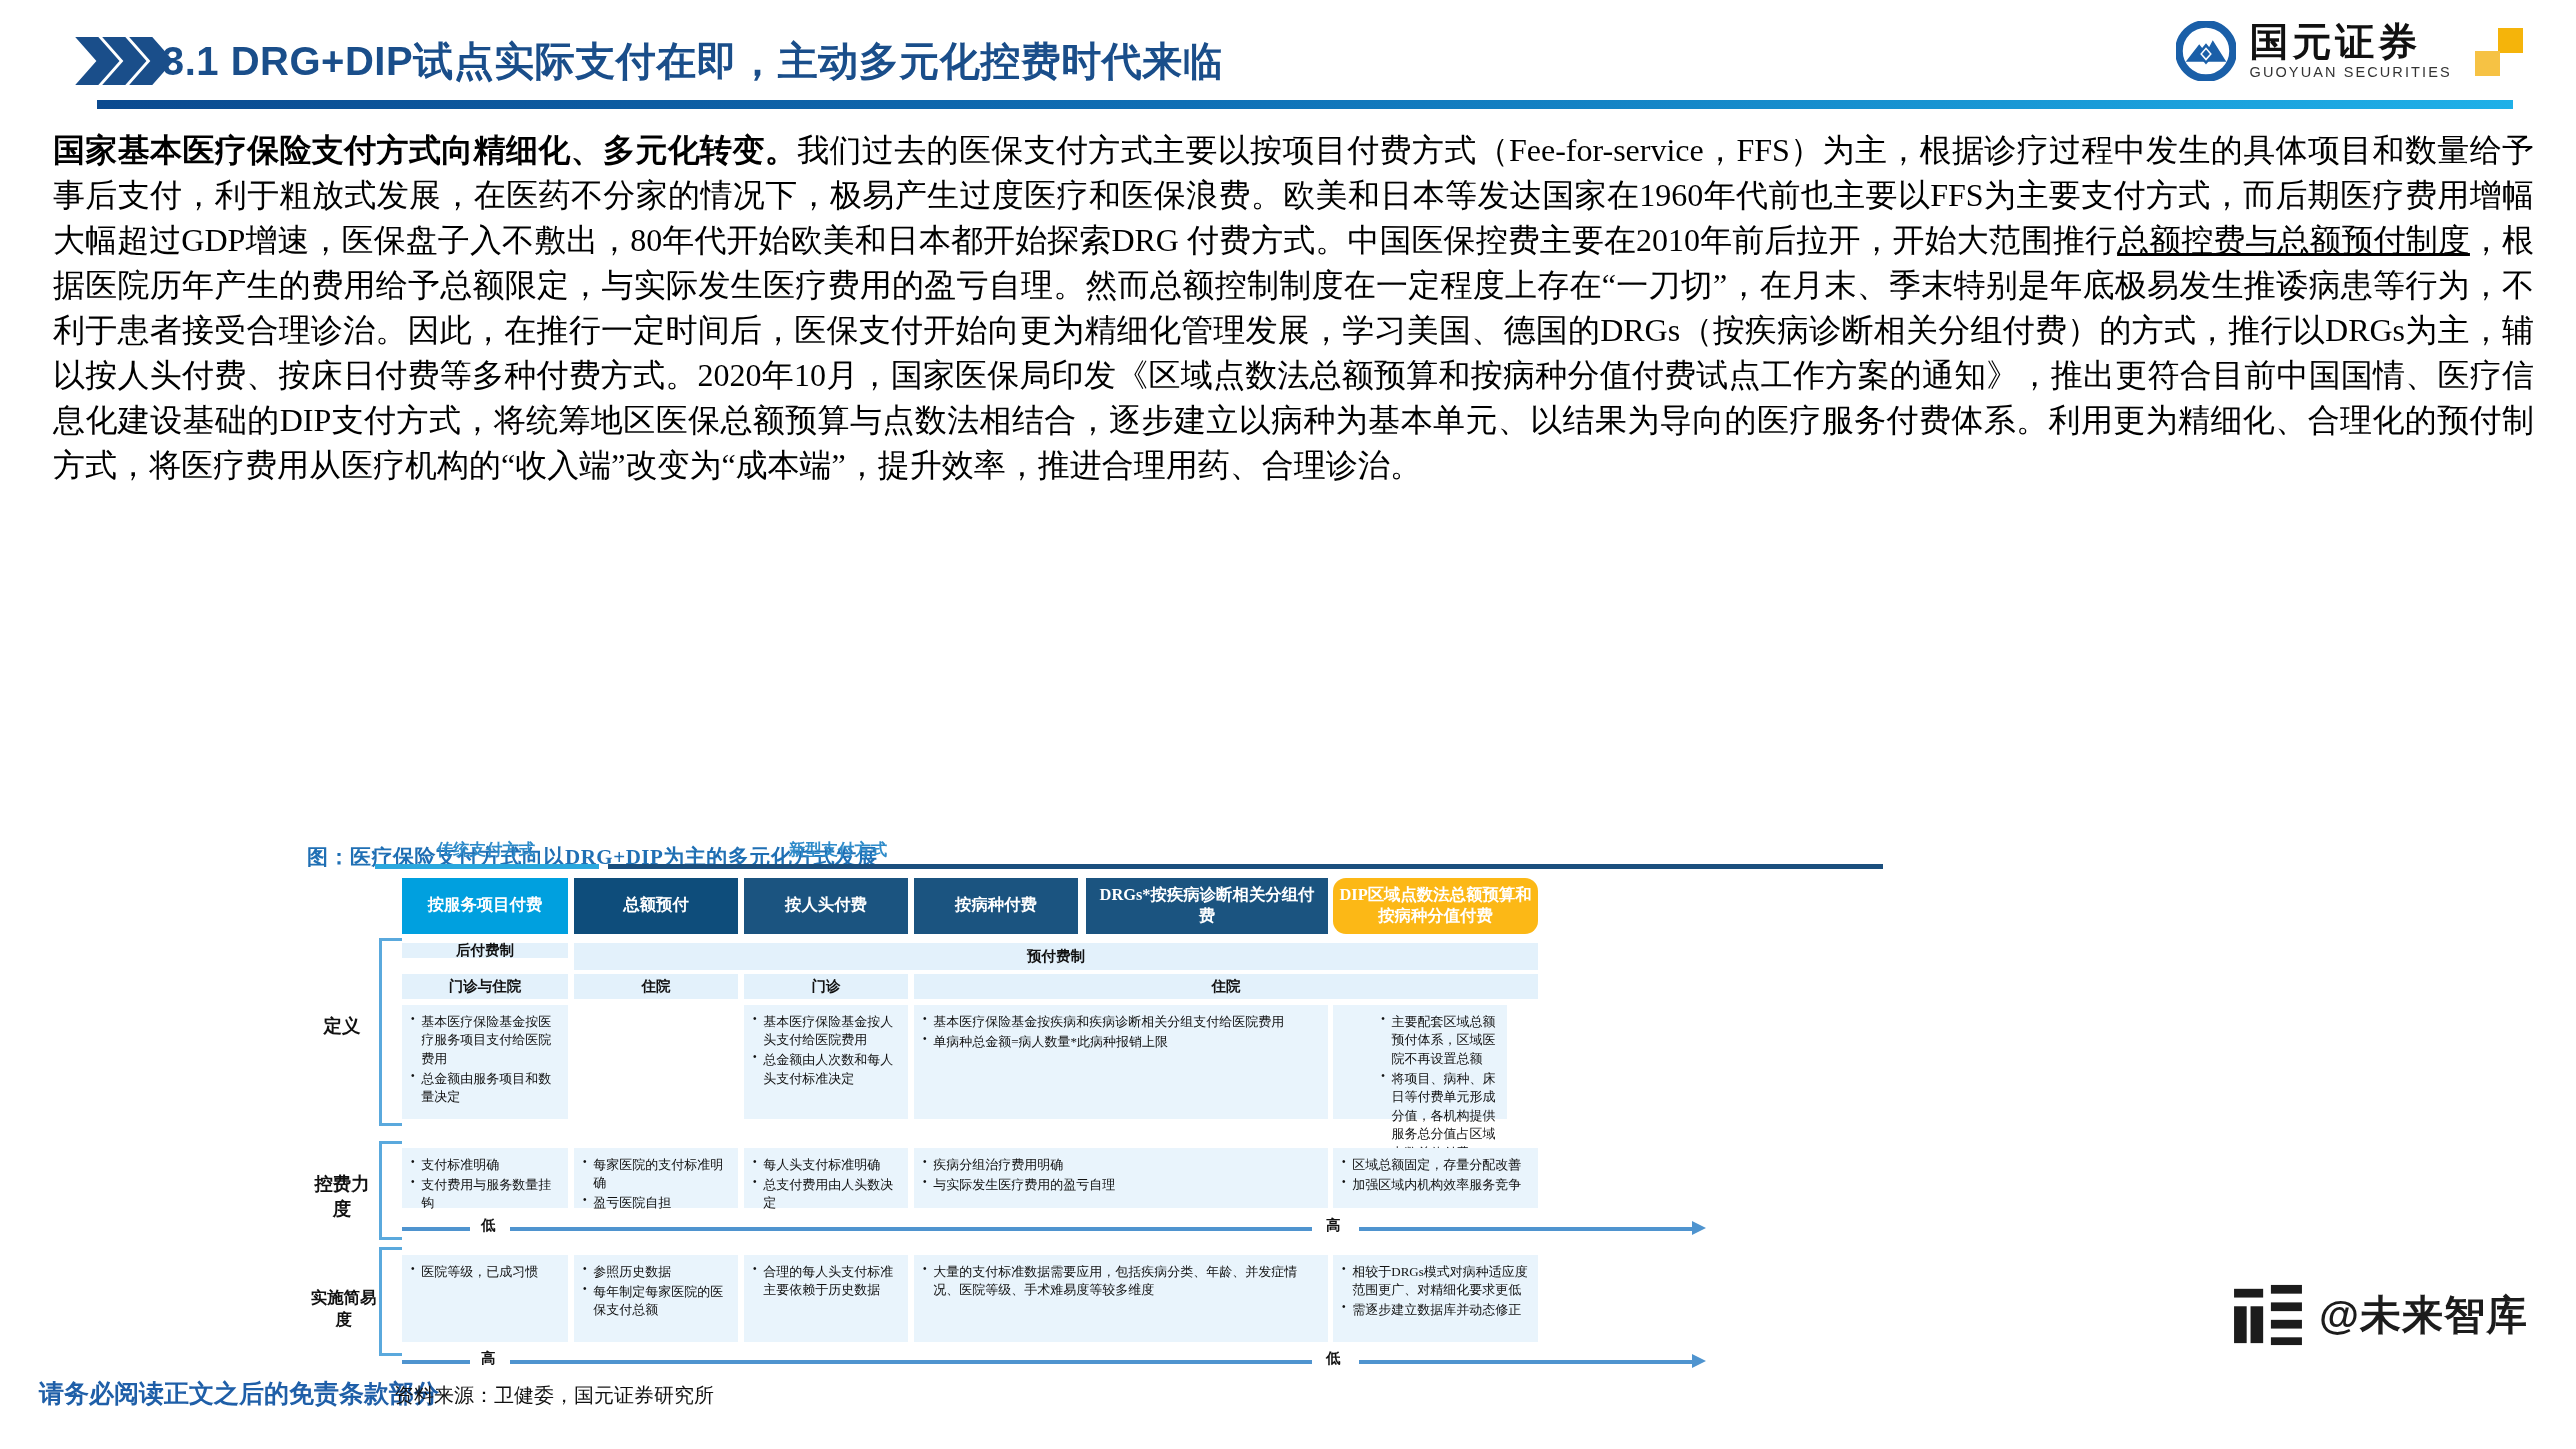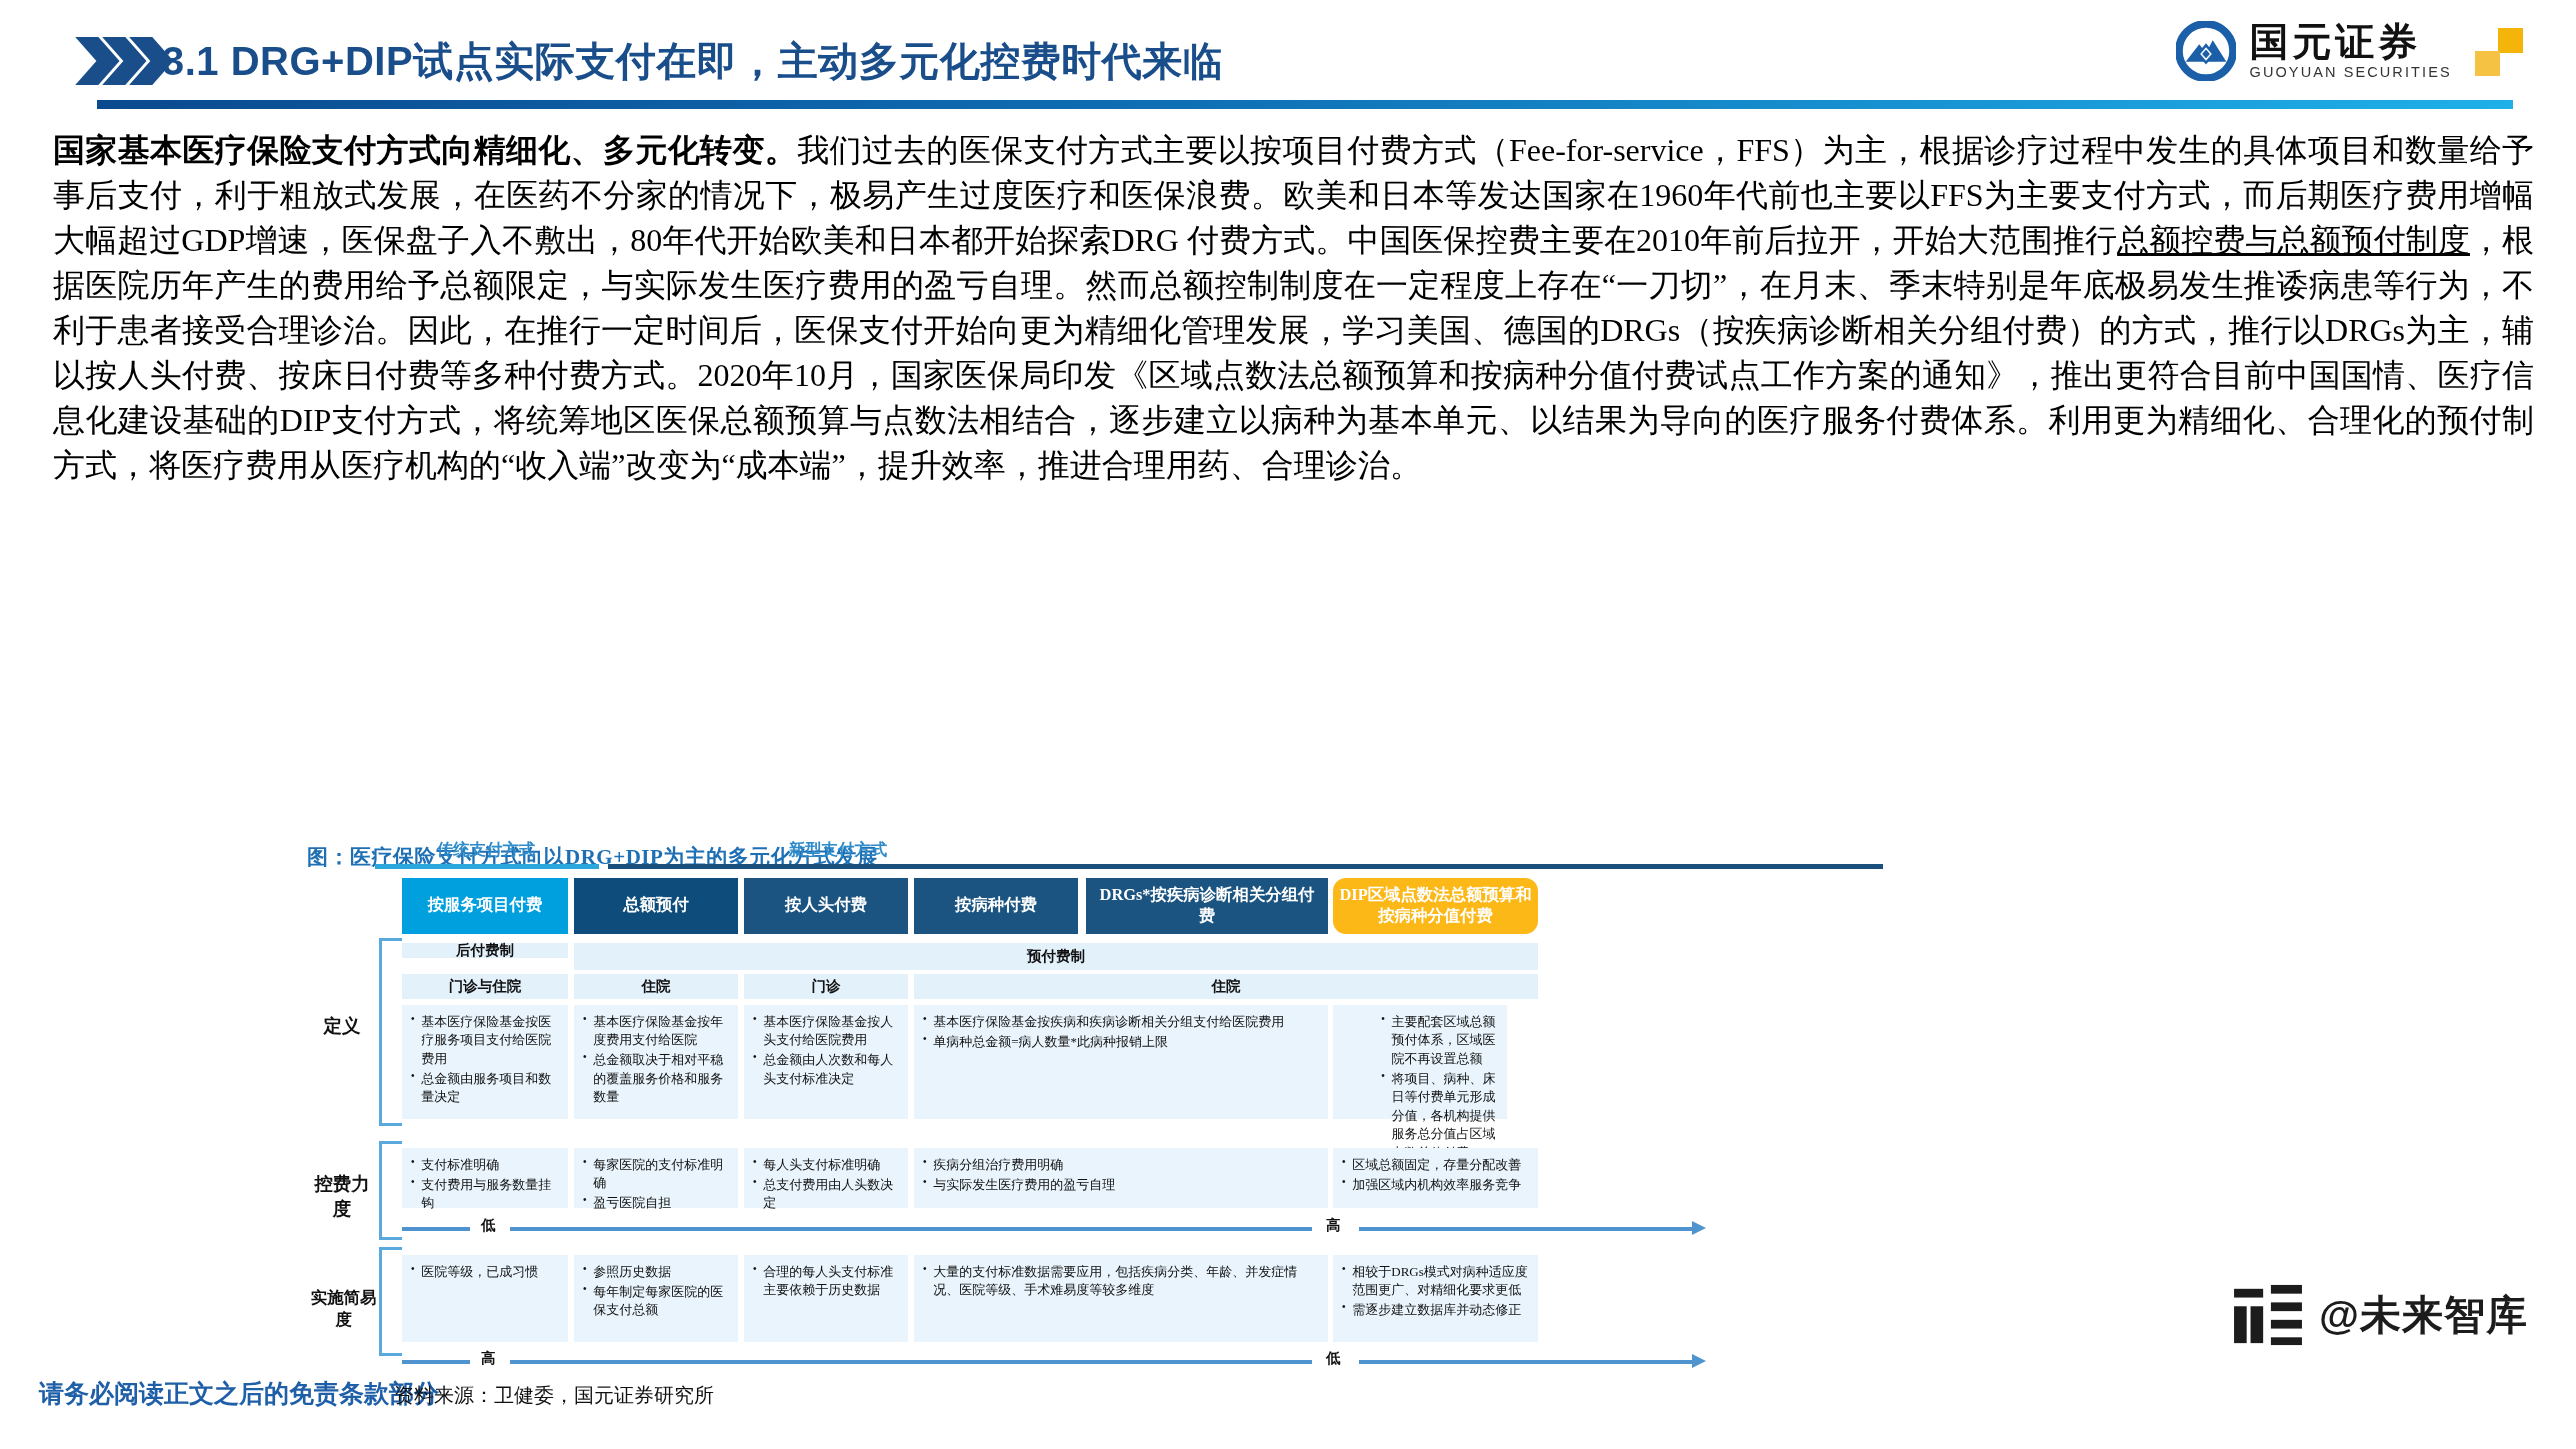--- a/index.html
+++ b/index.html
@@ -176,26 +176,20 @@
       <div class="subhead" style="left: 95px; top: 104px; width: 166px; height: 25px;">门诊与住院</div>
       <div class="subhead" style="left: 267px; top: 104px; width: 164px; height: 25px;">住院</div>
       <div class="subhead" style="left: 437px; top: 104px; width: 164px; height: 25px;">门诊</div>
       <div class="subhead" style="left: 607px; top: 104px; width: 624px; height: 25px;">住院</div>
       <div class="cell" style="left: 95px; top: 135px; width: 166px; height: 114px;">
         <ul>
           <li>基本医疗保险基金按医疗服务项目支付给医院费用</li>
           <li>总金额由服务项目和数量决定</li>
         </ul>
       </div>
-      <div class="cell" style="left: 267px; top: 135px; width: 164px; height: 114px;">
-        <ul>
-          <li>基本医疗保险基金按年度费用支付给医院</li>
-          <li>总金额取决于相对平稳的覆盖服务价格和服务数量</li>
-        </ul>
-      </div>
       <div class="cell" style="left: 437px; top: 135px; width: 164px; height: 114px;">
         <ul>
           <li>基本医疗保险基金按人头支付给医院费用</li>
           <li>总金额由人次数和每人头支付标准决定</li>
         </ul>
       </div>
       <div class="cell" style="left: 607px; top: 135px; width: 414px; height: 114px;">
         <ul>
           <li>基本医疗保险基金按疾病和疾病诊断相关分组支付给医院费用</li>
           <li>单病种总金额=病人数量*此病种报销上限</li>

